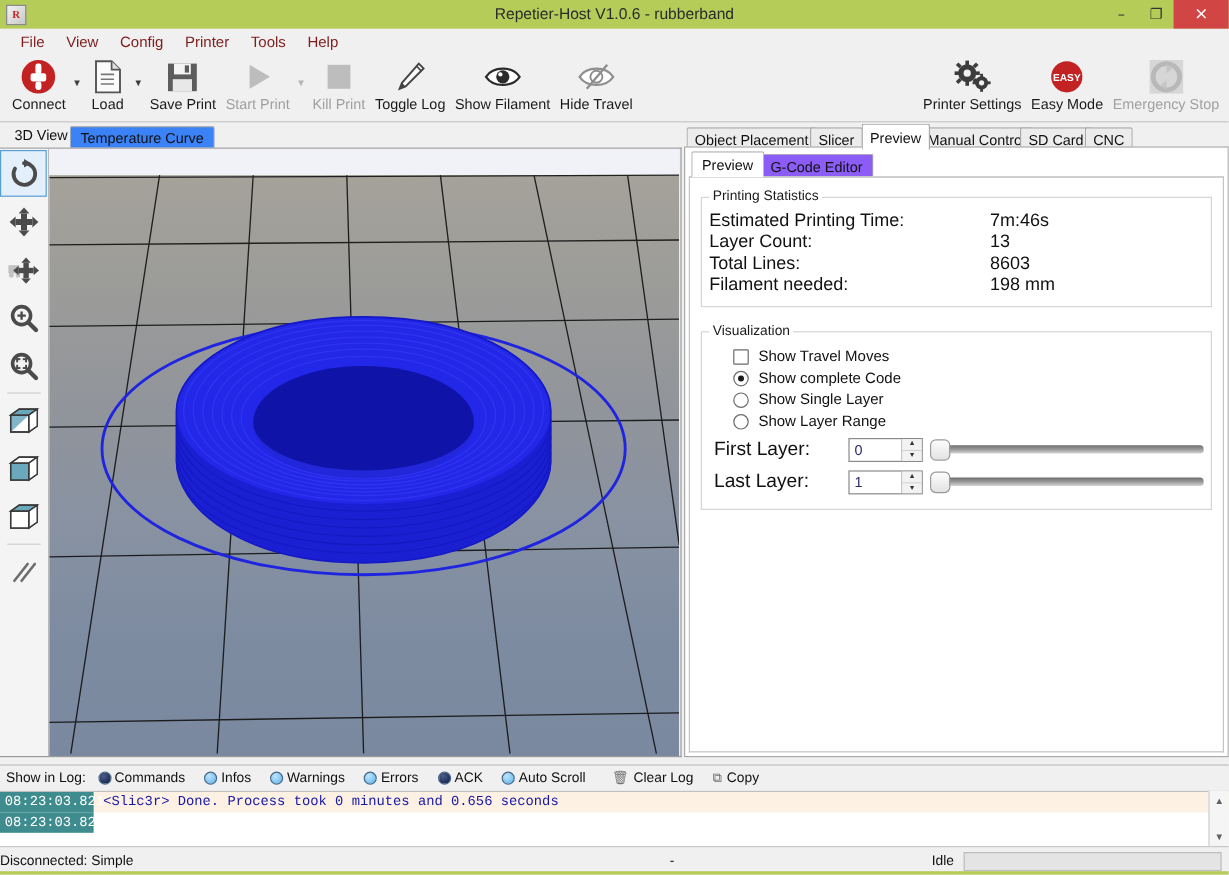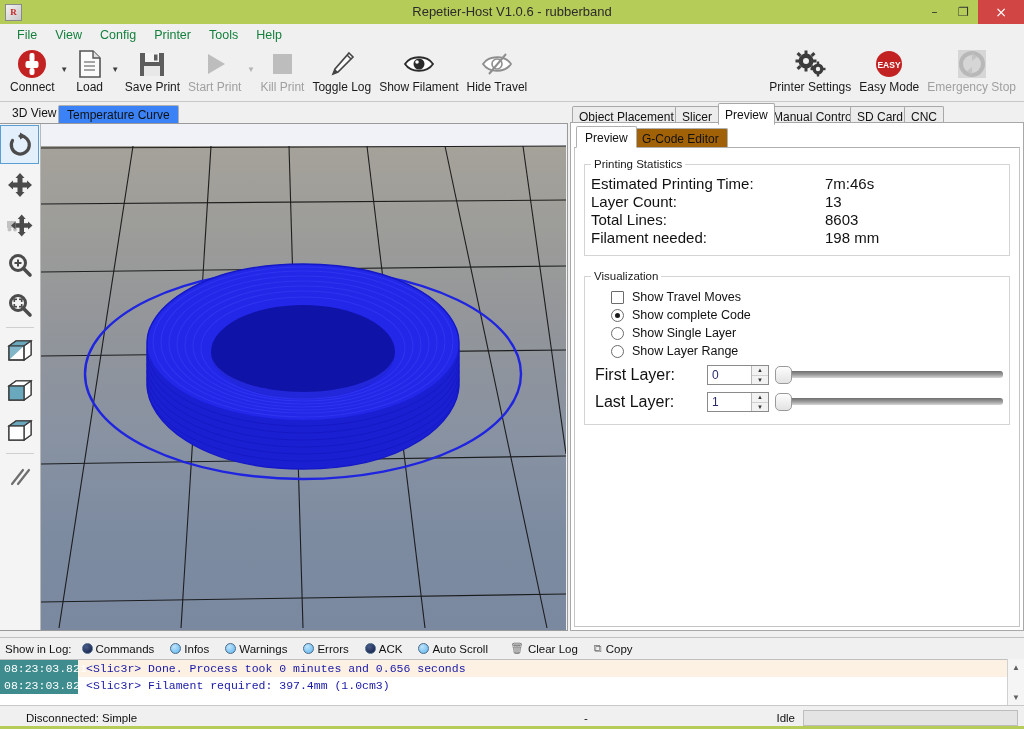--- a/index.html
+++ b/index.html
@@ -39,21 +39,21 @@
   #win-controls { position: absolute; right: 0; top: 0; display: flex; }
   #btn-close { background: #d14545; color: #fff; width: 46px; font-size: 14px; }
 
   
   #menubar {
     position: absolute; left: 0; top: 24px; width: 1024px; height: 22px;
     display: flex; align-items: center; background: #f0f0f0;
     padding-left: 8px;
   }
   .menu-item {
-    padding: 3px 9px; font-size: 12.5px; color: #15803d;
+    padding: 3px 9px; font-size: 12.5px; color: #7f1d1d;
   }
 
   
   #toolbar {
     position: absolute; left: 0; top: 46px; width: 1024px; height: 56px;
     background: #f0f0f0; border-bottom: 1px solid #c8c8c8;
     display: flex; align-items: flex-start;
   }
   .tb-btn {
     display: flex; flex-direction: column; align-items: center;
@@ -127,21 +127,21 @@
     background: #fff; top: 0; height: 22px; border-bottom: 1px solid #fff;
     padding-top: 4px; z-index: 5;
   }
   #right-panel {
     position: absolute; left: 570px; top: 122px; width: 454px; height: 509px;
     background: #fff; border: 1px solid #a8a8a8;
   }
   #sub-tabs { position: relative; height: 21px; margin: 3px 0 0 3px; }
   .stab {
     position: absolute; font-size: 12px; color: #111; padding: 3px 8px 2px 8px;
-    background: #a16207; border: 1px solid #b0b0b0; border-bottom: none;
+    background: #8b5cf6; border: 1px solid #b0b0b0; border-bottom: none;
     border-radius: 2px 2px 0 0; top: 2px; height: 19px;
   }
   .stab.active { background: #fff; top: 0; height: 22px; padding-top: 4px; z-index: 5; border-bottom: 1px solid #fff; }
   #sub-content {
     position: absolute; left: 3px; top: 24px; right: 3px; bottom: 3px;
     border: 1px solid #c4c4c4; background: #fff; border-top: 1px solid #b0b0b0;
   }
 
   fieldset {
     border: 1px solid #d4d4d4; margin: 10px 9px 0 9px; padding: 4px 6px 8px 6px;
@@ -233,21 +233,21 @@
     height: 16px; display: flex; align-items: center; justify-content: center;
     font-size: 8px; color: #606060;
   }
 
   
   #statusbar {
     position: absolute; left: 0; top: 705px; width: 1024px; height: 24px;
     background: #f0f0f0; border-top: 1px solid #c8c8c8;
     display: flex; align-items: center; font-size: 11.5px; color: #111;
   }
-  #status-left { padding-left: 0; width: 420px; margin-left: 26px; }
+  #status-left { padding-left: 0; width: 420px; }
   #status-mid { width: 280px; text-align: center; }
   #status-right { margin-left: auto; display: flex; align-items: center; padding-right: 6px; }
   #progress-bar {
     width: 215px; height: 16px; background: #e4e4e4; border: 1px solid #bdbdbd;
     margin-left: 8px;
   }
   #bottom-strip {
     position: absolute; left: 0; top: 726px; width: 1024px; height: 3px;
     background: #b5cc59;
   }
@@ -738,21 +738,20 @@
     </div>
   </div>
 
   <div id="logview">
     <div class="log-line alt">
       <div class="log-time">08:23:03.821</div>
       <div class="log-msg">&lt;Slic3r&gt; Done. Process took 0 minutes and 0.656 seconds</div>
     </div>
     <div class="log-line">
       <div class="log-time">08:23:03.821</div>
-      <div class="log-msg">&lt;Slic3r&gt; Filament required: 397.4mm (1.0cm3)</div>
     </div>
   </div>
   <div id="log-scroll">
     <div class="sc-arrow">▲</div>
     <div style="height:14px;"></div>
     <div class="sc-arrow">▼</div>
   </div>
 
   <div id="statusbar">
     <div id="status-left">Disconnected: Simple</div>

